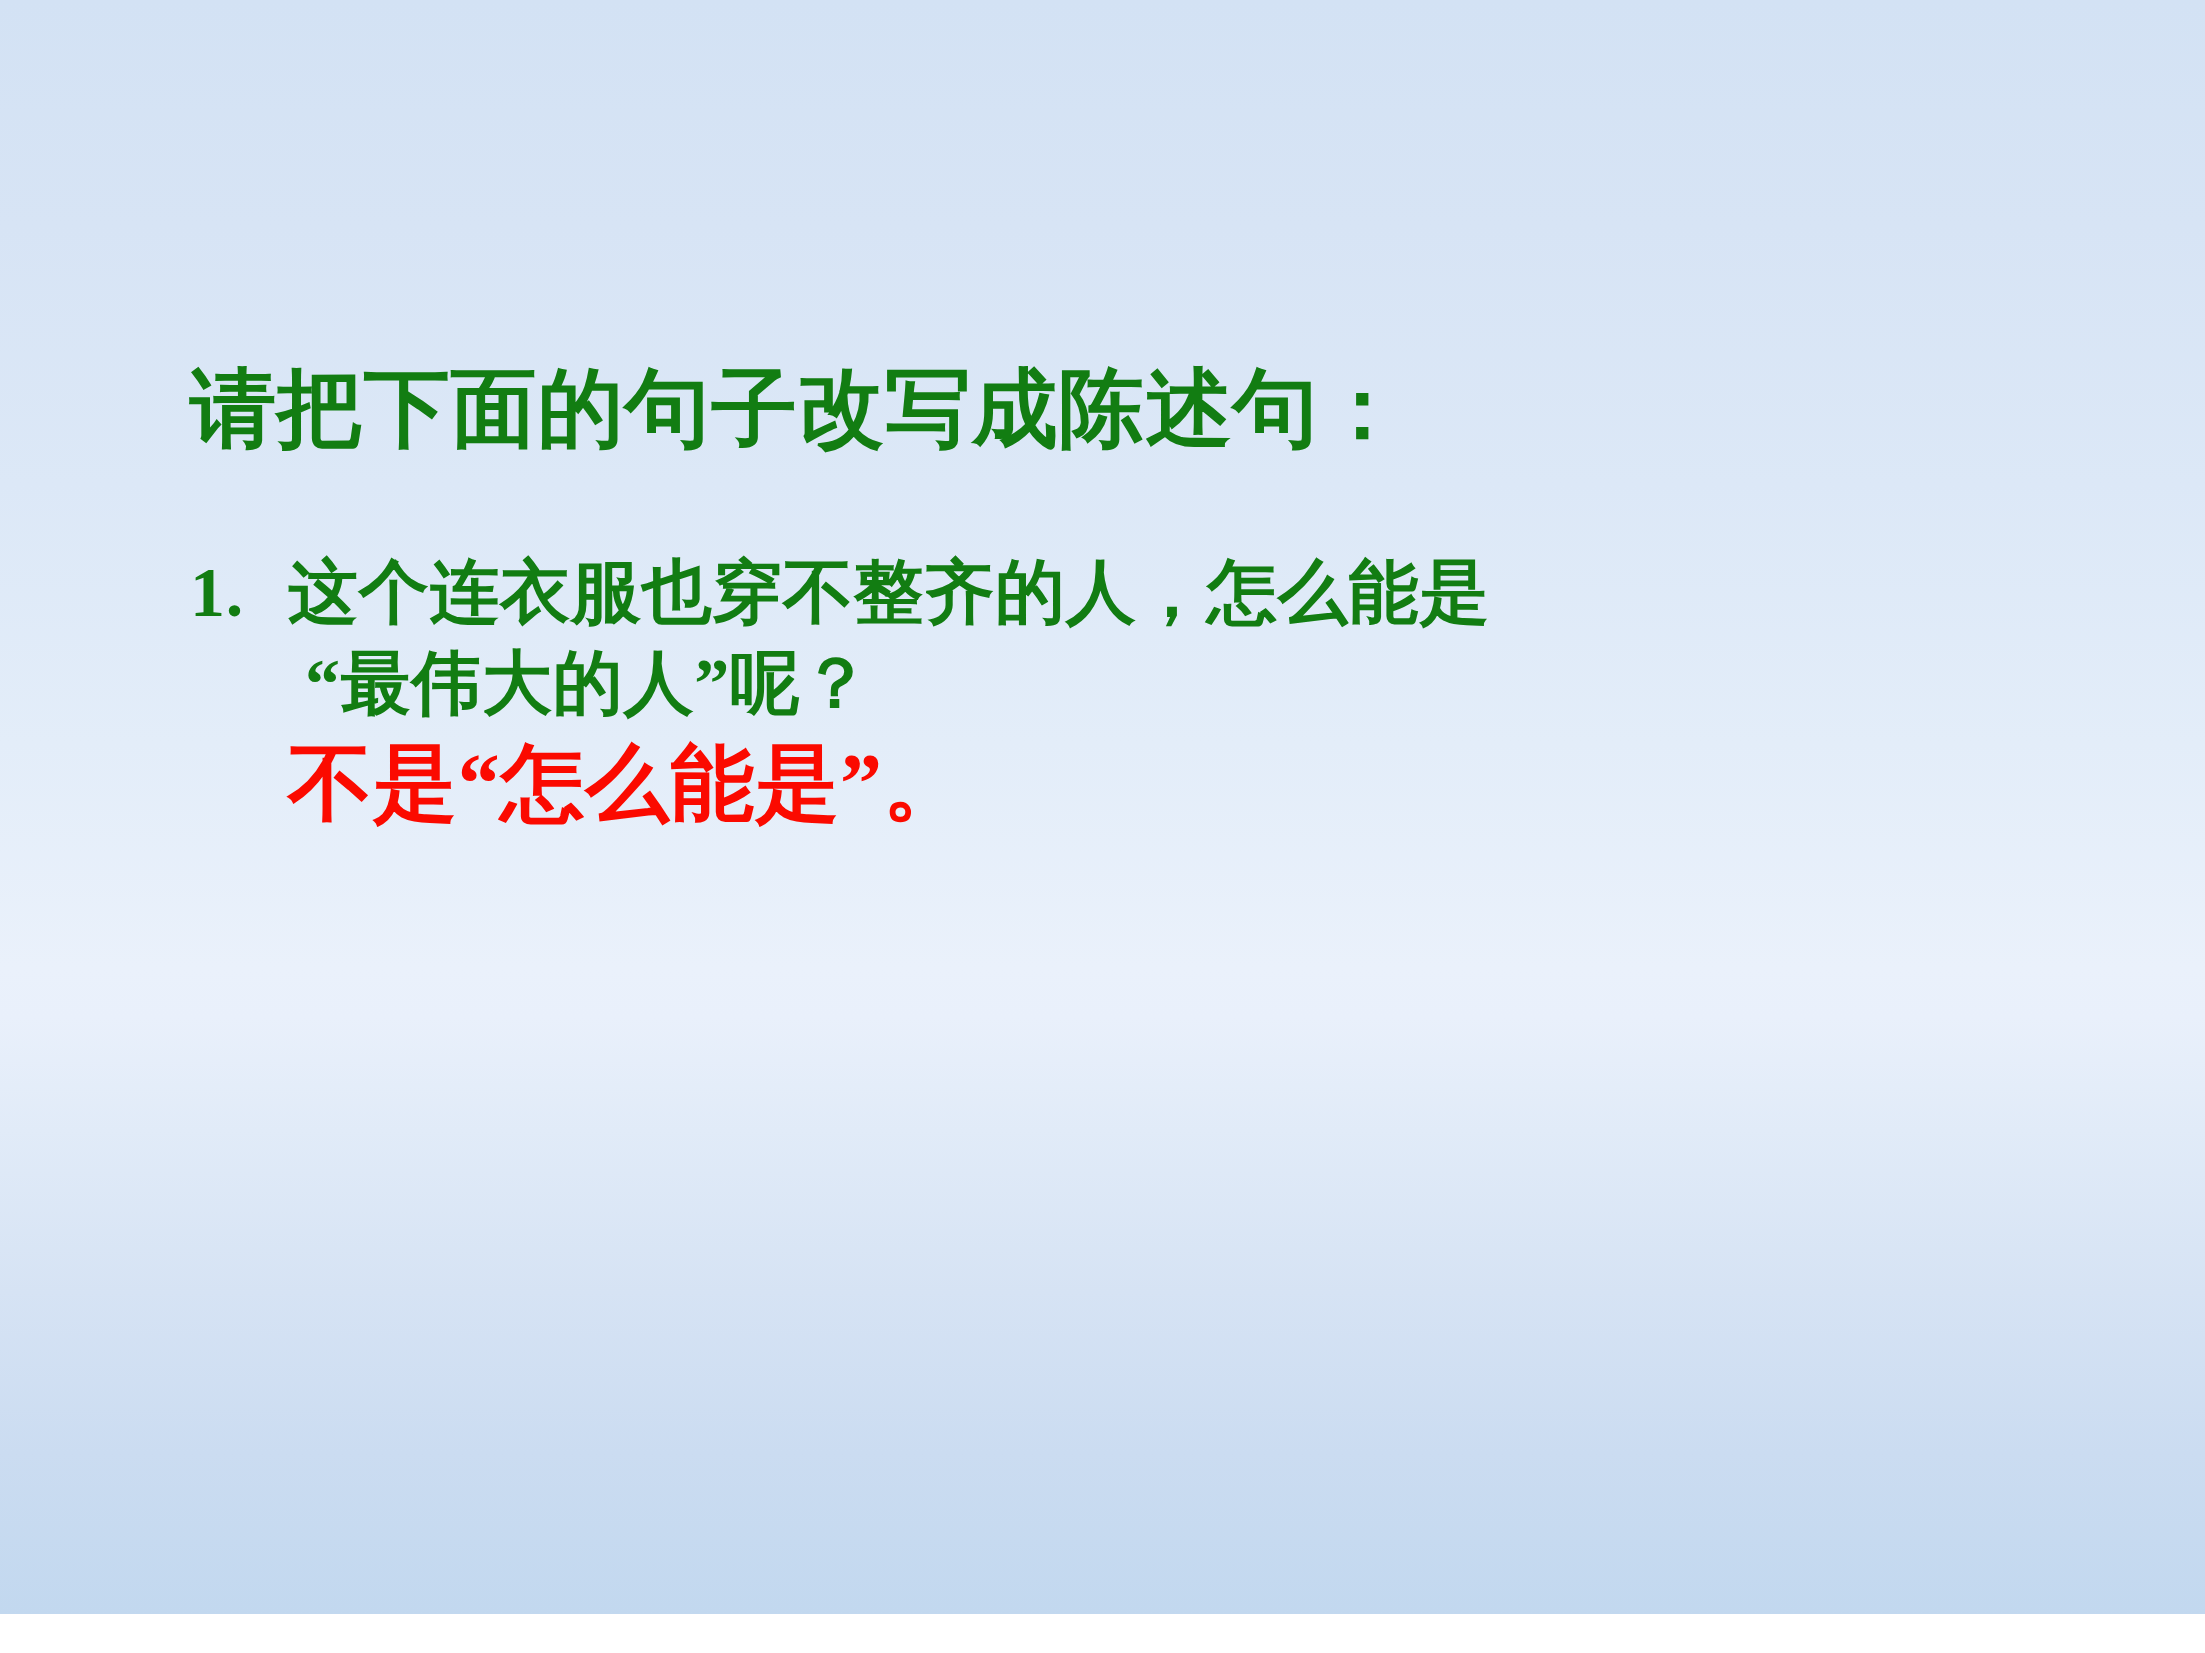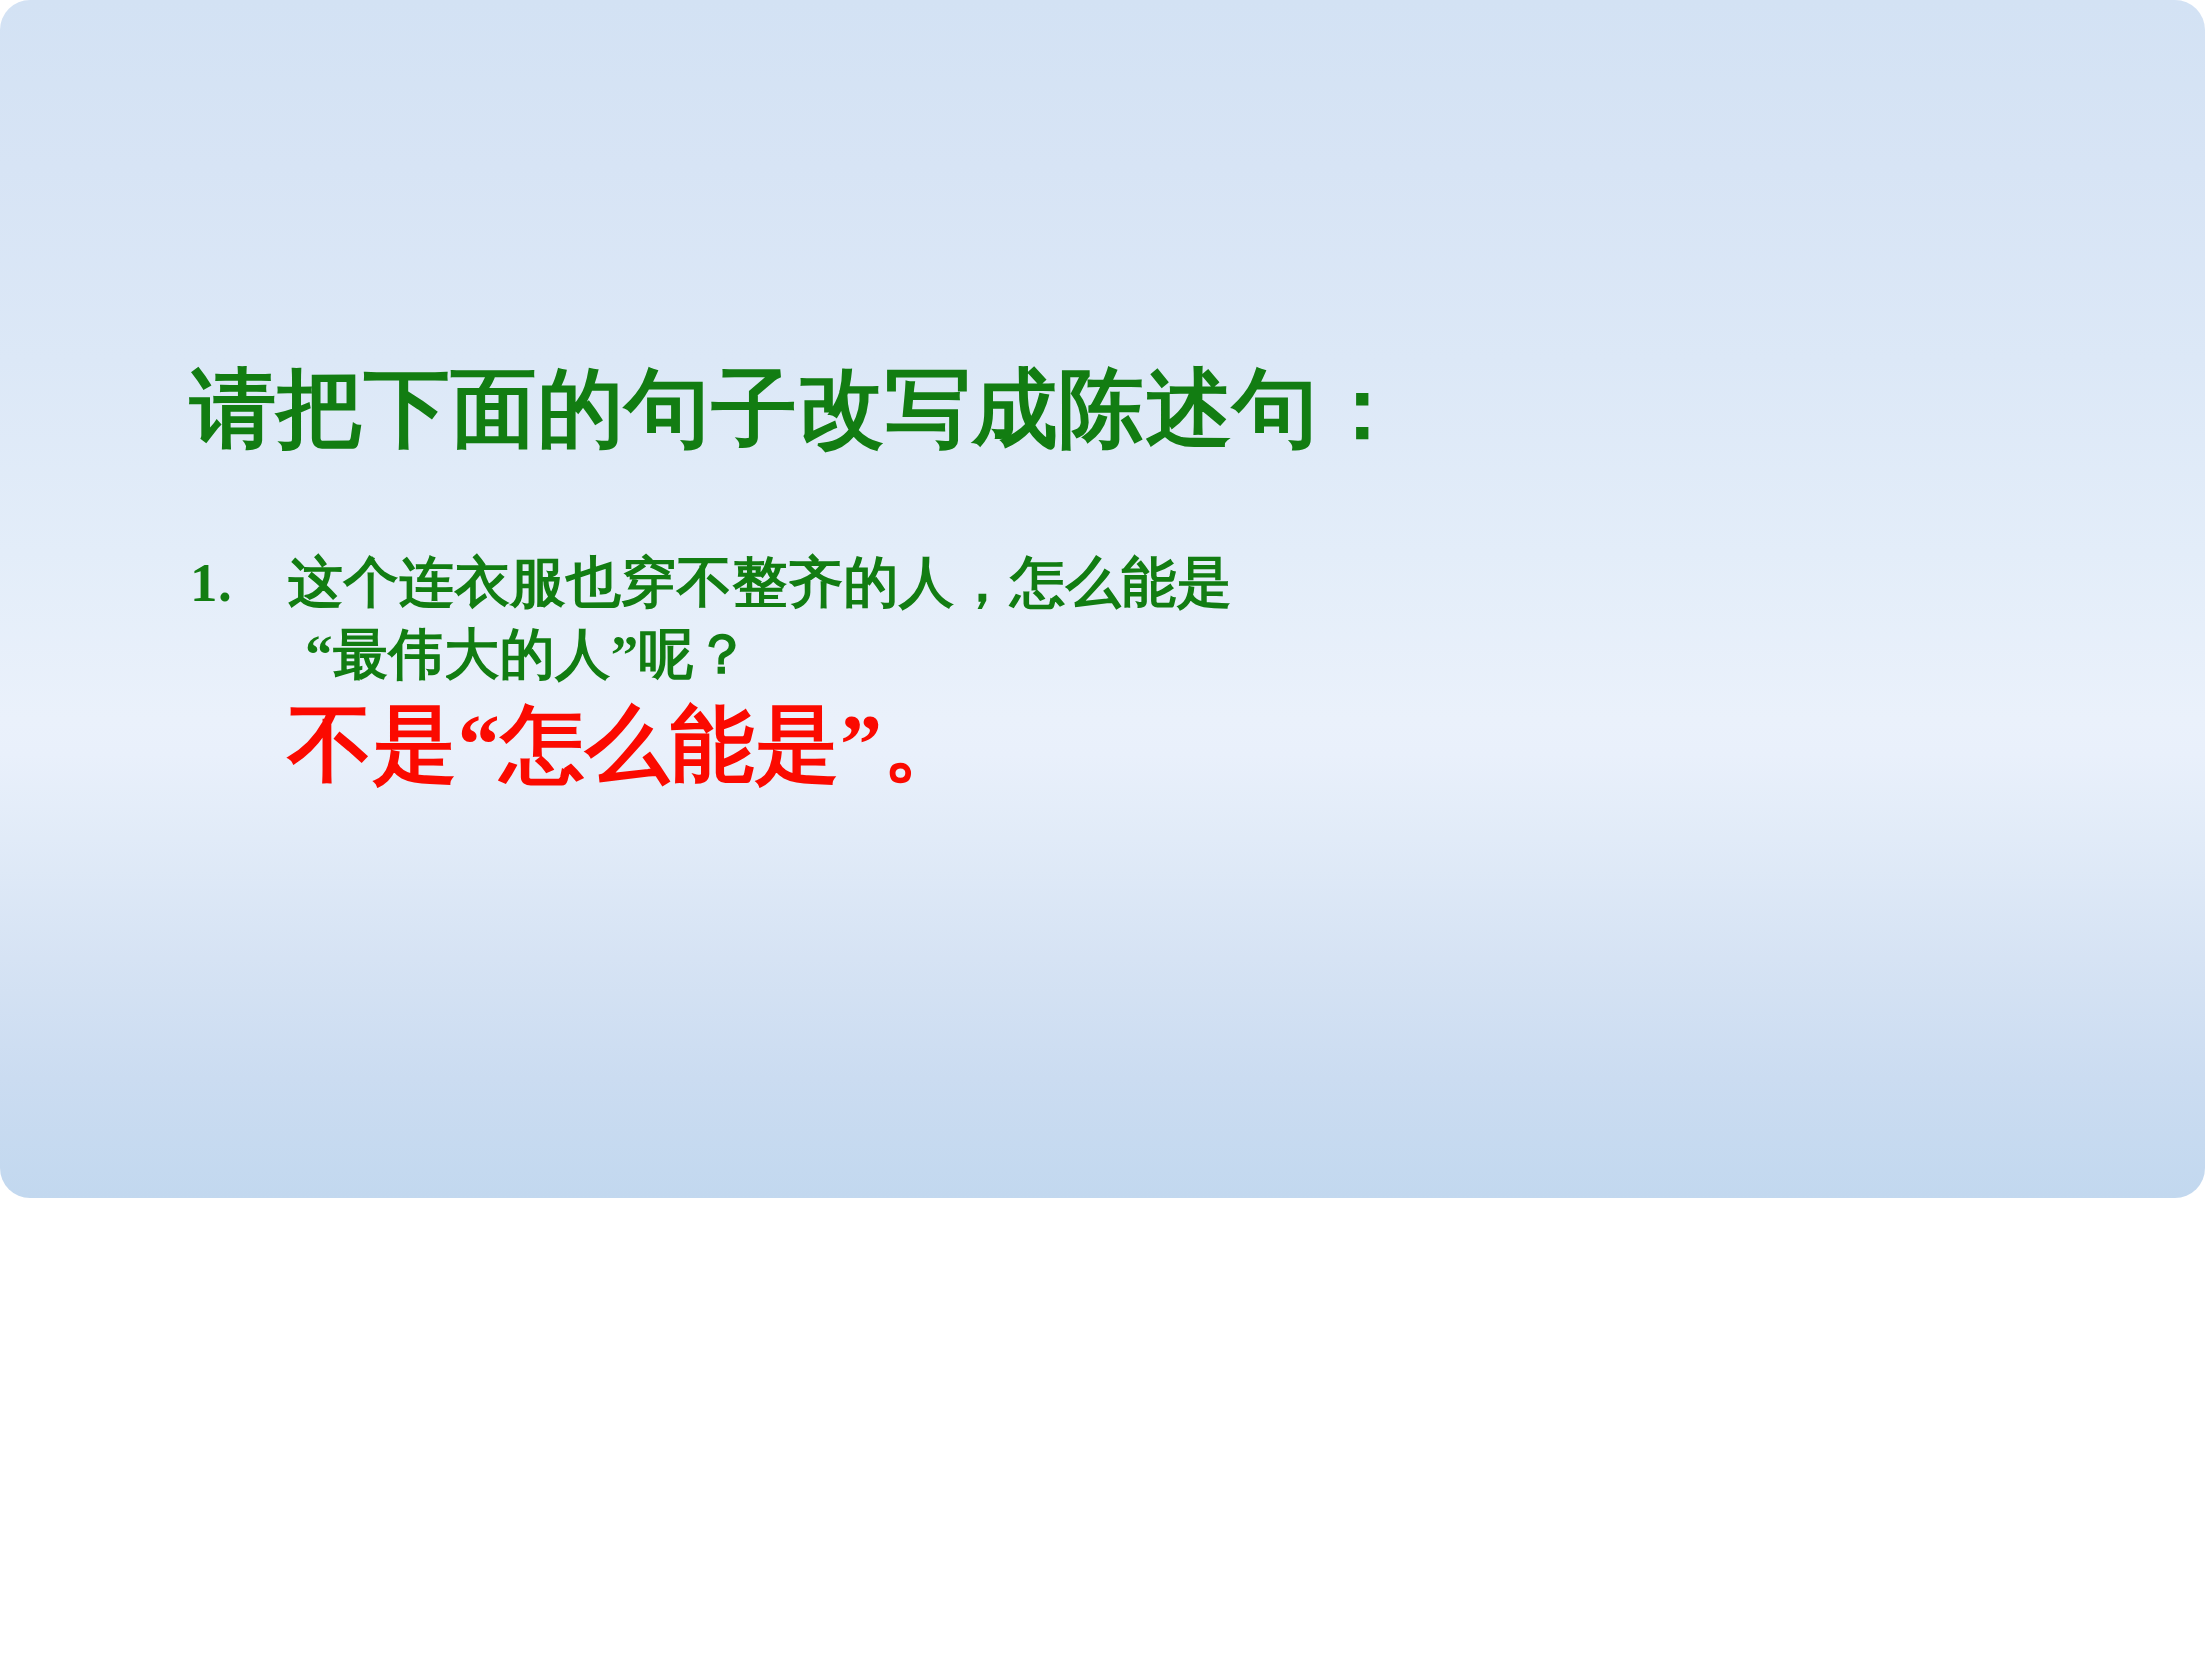--- a/index.html
+++ b/index.html
@@ -9,36 +9,35 @@
   body {
     width: 2205px;
     height: 1654px;
     overflow: hidden;
     font-family: "Liberation Serif", "DejaVu Serif", serif;
   }
 
   #slide {
     position: relative;
     width: 2205px;
-    height: 1198px;
+    height: 1614px;
     box-sizing: border-box;
     background: linear-gradient(
       to bottom,
       #d3e2f4 0%,
       #d7e4f5 14%,
       #dce8f7 30%,
       #e3edf9 46%,
       #eaf1fb 60%,
       #e9f0fb 63%,
       #e1ebf8 70%,
       #d6e3f4 80%,
       #cbdcf1 90%,
       #c2d8ef 100%
     );
-    border-radius: 30px;
   }
 
   #content {
     position: absolute;
     left: 190px;
     top: 354px;
     width: 1914px;
   }
 
   .line {
@@ -61,21 +60,21 @@
   .spacer-block {
     height: 116px;
   }
 
   .item {
     display: block;
   }
 
   .q-line {
     color: #127d12;
-    font-size: 55px;
+    font-size: 70px;
     line-height: 1.30;
   }
 
   .a-line {
     color: #fb0a00;
     font-size: 84px;
     line-height: 1.30;
   }
 
   .num {

